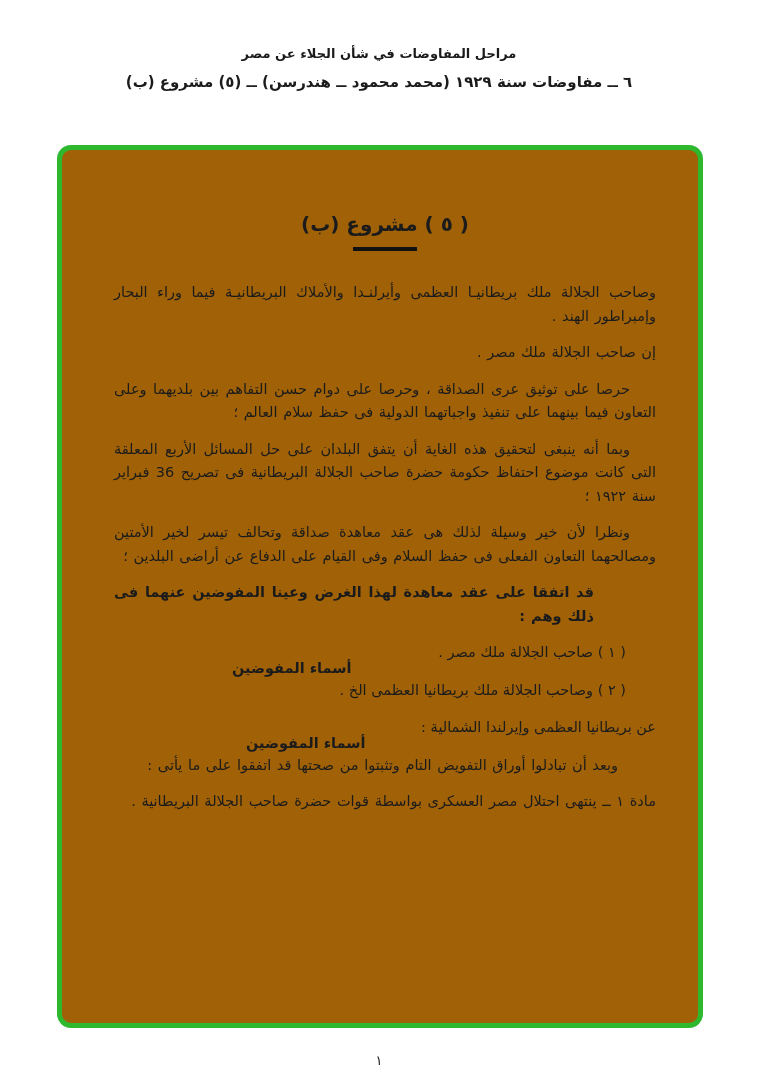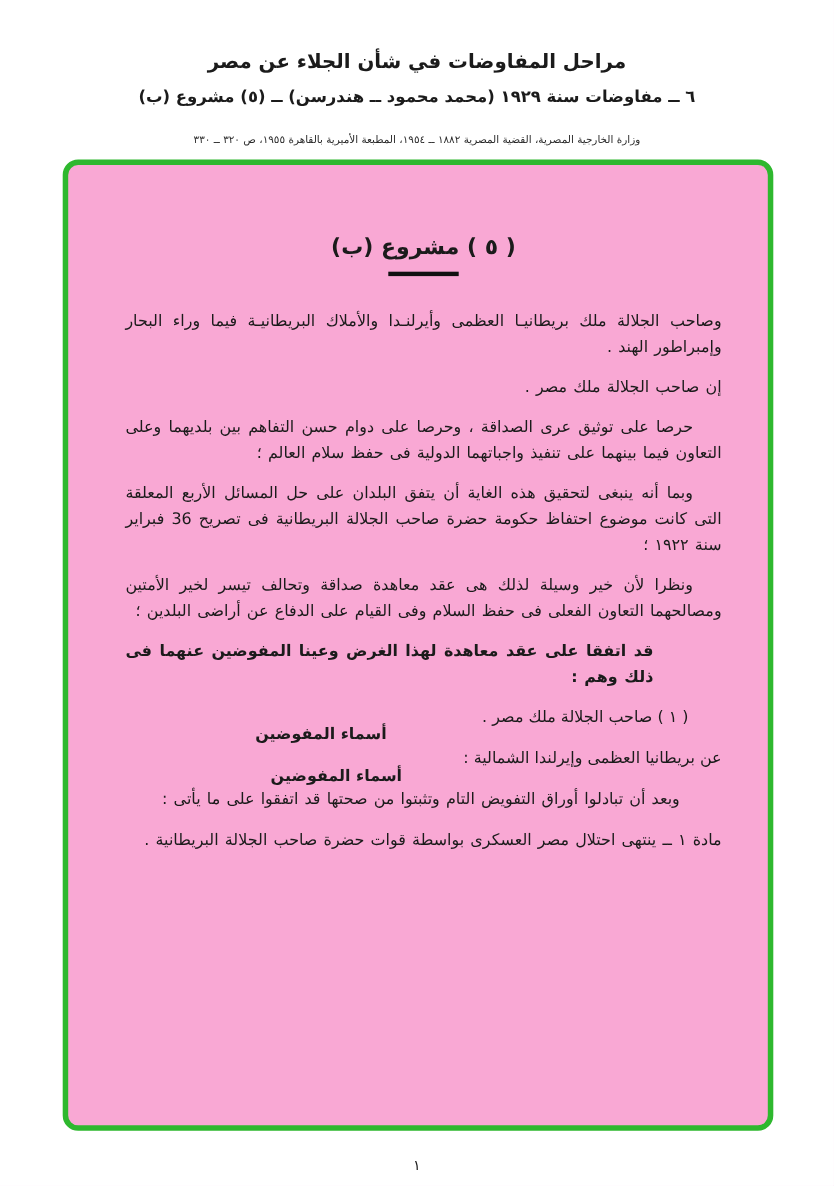--- a/index.html
+++ b/index.html
@@ -20,21 +20,21 @@
 
   
   .header {
     position: absolute;
     top: 46px;
     left: 0;
     width: 100%;
     text-align: center;
   }
   .header-line1 {
-    font-size: 18px;
+    font-size: 13px;
     font-weight: bold;
     letter-spacing: 0.5px;
     margin-bottom: 12px;
   }
   .header-line2 {
     font-size: 15px;
     font-weight: bold;
     margin-bottom: 25px;
   }
   .header-line3 {
@@ -44,21 +44,21 @@
 
   
   .doc-frame {
     position: absolute;
     top: 145px;
     left: 57px;
     width: 646px;
     height: 883px;
     border: 5px solid #2eb82e;
     border-radius: 14px;
-    background: #f9a8d4;
+    background: #a16207;
   }
   .doc-content {
     padding: 58px 42px 0 52px;
     direction: rtl;
     font-size: 14.5px;
     line-height: 1.62;
   }
 
   .doc-title-wrap {
     text-align: center;
@@ -127,21 +127,20 @@
   }
 </style>
 </head>
 <body>
 
 <div class="page">
 
   <div class="header">
     <div class="header-line1">مراحل المفاوضات في شأن الجلاء عن مصر</div>
     <div class="header-line2">٦ ــ مفاوضات سنة ١٩٢٩ (محمد محمود ــ هندرسن) ــ (٥) مشروع (ب)</div>
-    <div class="header-line3">وزارة الخارجية المصرية، القضية المصرية ١٨٨٢ ــ ١٩٥٤، المطبعة الأميرية بالقاهرة ١٩٥٥، ص ٣٢٠ ــ ٣٣٠</div>
   </div>
 
   <div class="doc-frame">
     <div class="doc-content">
 
       <div class="doc-title-wrap">
         <div class="doc-title">( ٥ ) مشروع (ب)</div>
         <div class="doc-title-underline"></div>
       </div>
 
@@ -155,20 +154,23 @@
 
       <p class="p-indent">ونظرا لأن خير وسيلة لذلك هى عقد معاهدة صداقة وتحالف تيسر لخير الأمتين ومصالحهما التعاون الفعلى فى حفظ السلام وفى القيام على الدفاع عن أراضى البلدين ؛</p>
 
       <p class="p-agree">قد اتفقا على عقد معاهدة لهذا الغرض وعينا المفوضين عنهما فى ذلك وهم :</p>
 
       <div class="row">
         <span class="item-text">( ١ ) صاحب الجلالة ملك مصر .</span>
         <span class="side-label">أسماء المفوضين</span>
       </div>
 
+      <div class="row">
+        <span class="item-text">( ٢ ) وصاحب الجلالة ملك بريطانيا العظمى الخ .</span>
+      </div>
 
       <div class="row row-britain">
         <span class="item-text">عن بريطانيا العظمى وإيرلندا الشمالية :</span>
         <span class="side-label">أسماء المفوضين</span>
       </div>
 
       <p class="p-exchange">وبعد أن تبادلوا أوراق التفويض التام وتثبتوا من صحتها قد اتفقوا على ما يأتى :</p>
 
       <p class="p-article">مادة ١ ــ ينتهى احتلال مصر العسكرى بواسطة قوات حضرة صاحب الجلالة البريطانية .</p>
 

